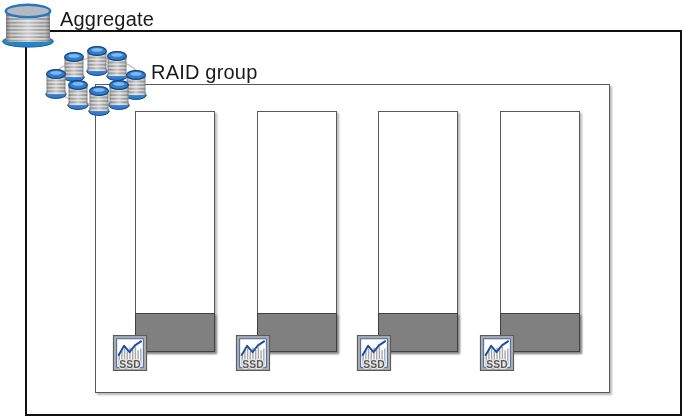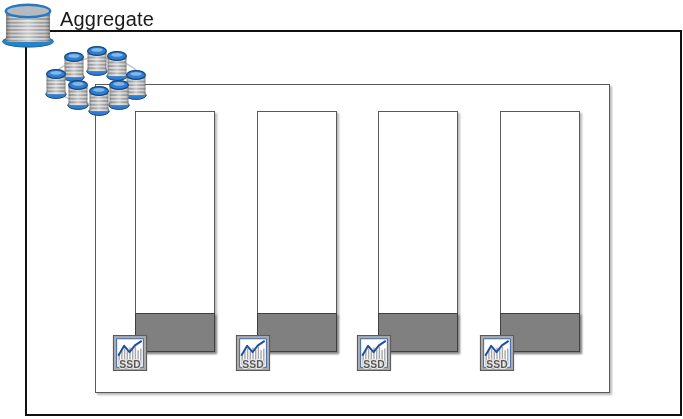--- a/index.html
+++ b/index.html
@@ -236,14 +236,15 @@
       <use href="#smallCyl" x="62" y="5"></use>
       <use href="#smallCyl" x="1" y="23"></use>
       <use href="#smallCyl" x="81" y="24"></use>
       <use href="#smallCyl" x="23" y="34"></use>
       <use href="#smallCyl" x="64" y="34"></use>
       <use href="#smallCyl" x="44" y="40"></use>
     </svg>
   </div>
 
   <div class="label label-aggregate">Aggregate</div>
+  <div class="label label-raid">RAID group</div>
 
 </div>
 
 </body></html>

